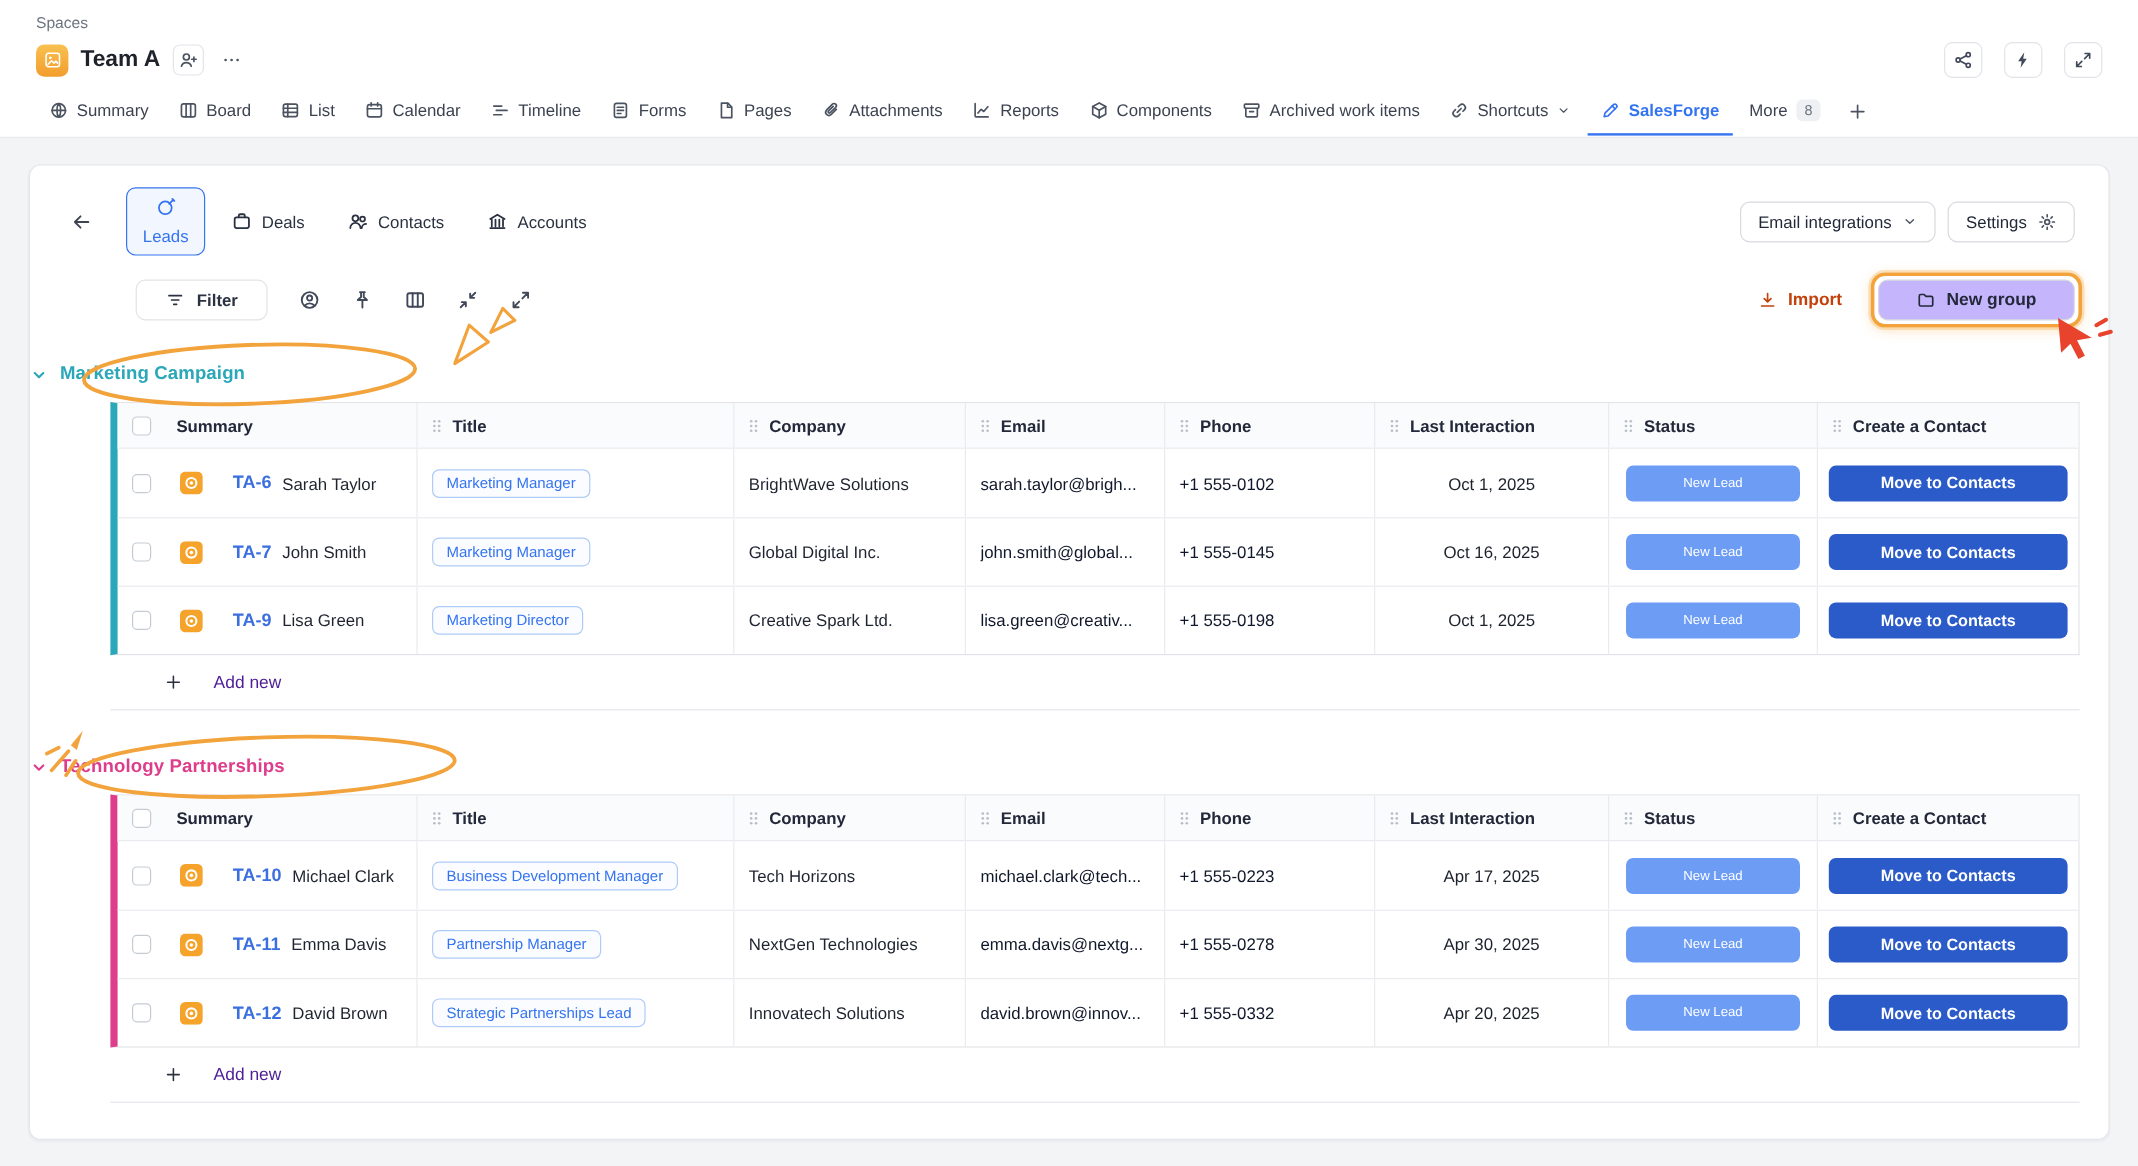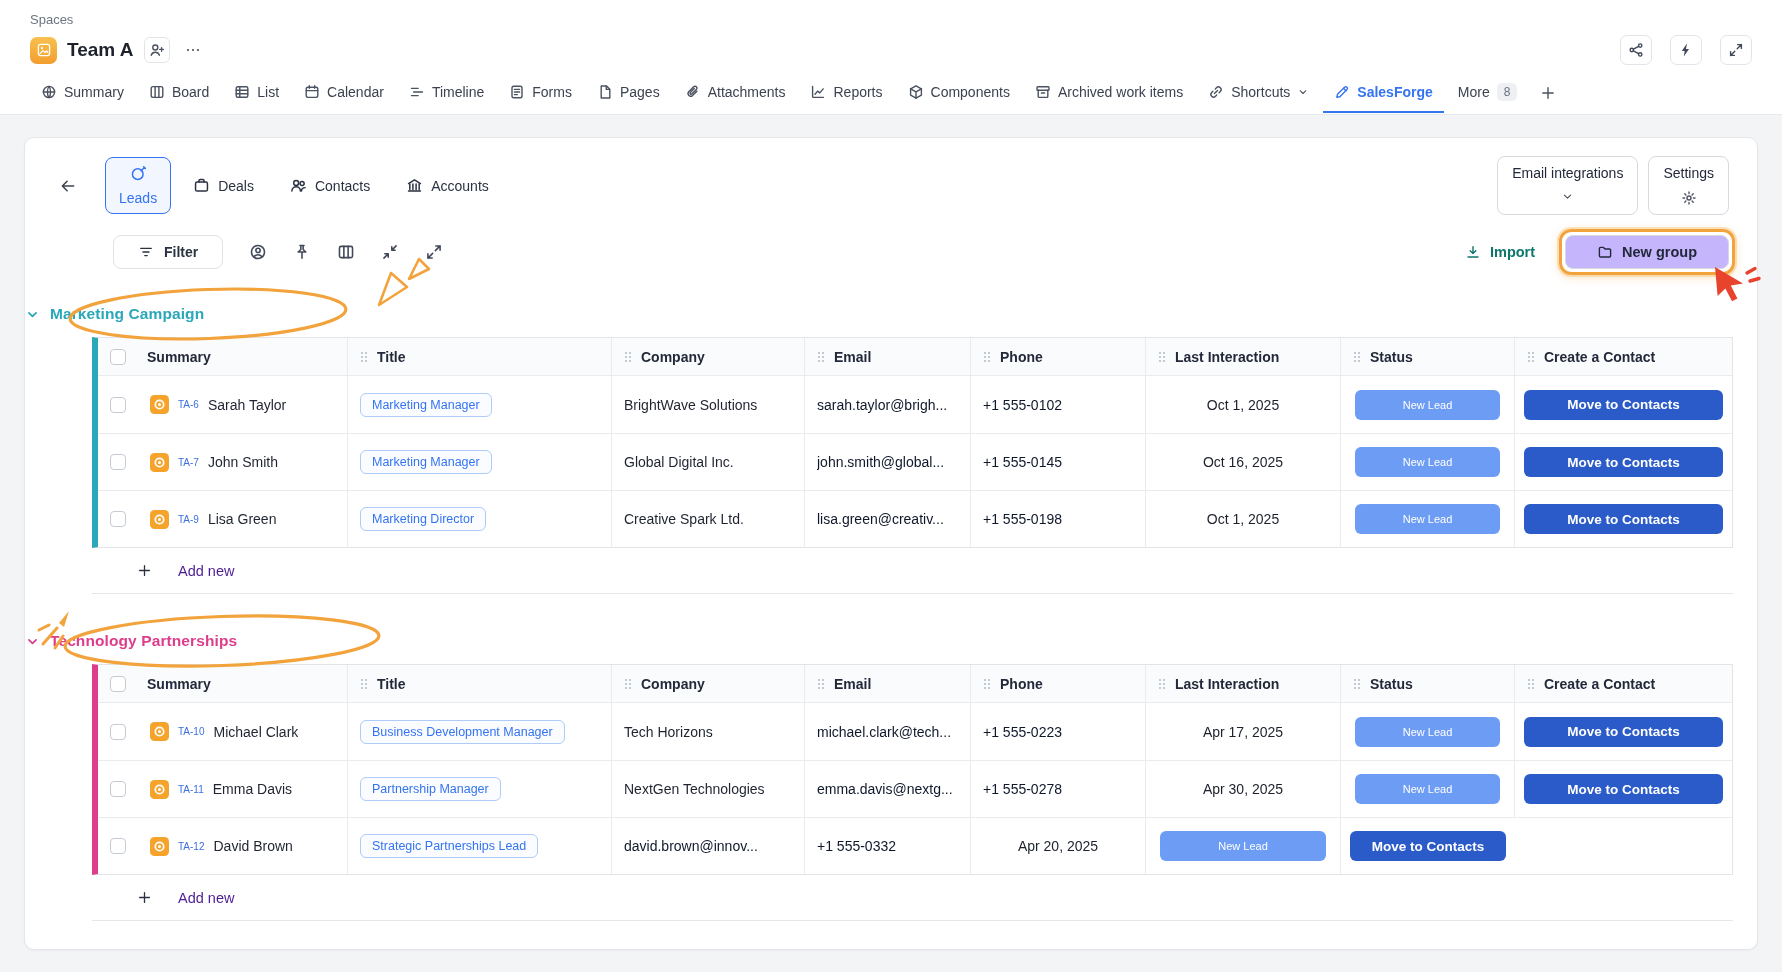--- a/index.html
+++ b/index.html
@@ -49,30 +49,30 @@
   .view-row { display:flex; align-items:center; padding:18px 28px 0 34px; }
   .back-btn { color:#3E4451; margin-right:28px; display:flex; }
   .back-btn .ic { width:18px; height:18px; }
   .pill-tabs { display:flex; gap:8px; }
   .pill { display:flex; align-items:center; gap:8px; padding:7px 13px; border:1px solid transparent;
     border-radius:8px; font-size:14px; font-weight:500; color:#2A3140; }
   .pill .ic { width:17px; height:17px; }
   .pill.active { color:var(--accent,#3574F0); border-color:var(--accent,#3574F0); background:#F2F7FF;flex-direction:column; }
   .view-actions { margin-left:auto; display:flex; gap:10px; }
   .btn-outline { display:flex; align-items:center; gap:9px; border:1px solid #D6D9DE; border-radius:8px;
-    padding:8px 14px; font-size:14px; font-weight:500; color:#23293A; background:#fff;flex-direction:column; }
+    padding:8px 14px; font-size:14px; font-weight:500; color:#23293A; background:#fff; }
   .btn-outline .ic { color:#4B5260; }
 
   .toolbar { display:flex; align-items:center; margin-top:20px; padding:0 28px 0 88px; }
   .filter-btn { display:flex; align-items:center; gap:10px; border:1px solid #E1E3E8; border-radius:8px;
     padding:8px 24px; font-weight:600; font-size:14px; color:#2A3140; }
   .tool-icons { display:flex; align-items:center; gap:26px; margin-left:26px; color:#41485A; }
   .tool-icons .ic { width:18px; height:18px; }
   .tb-right { margin-left:auto; display:flex; align-items:center; gap:30px; }
-  .import-btn { display:flex; align-items:center; gap:9px; font-size:14.5px; font-weight:600; color:#0f766e; }
+  .import-btn { display:flex; align-items:center; gap:9px; font-size:14.5px; font-weight:600; color:#c2410c; }
   .newgroup-wrap { position:relative; }
   .newgroup-btn { position:relative; z-index:1; display:flex; align-items:center; gap:9px; border:1px solid #D6D9DE;
     border-radius:8px; padding:8px 31px; font-size:14.5px; font-weight:600; color:#23293A; background:#c4b5fd; }
   .ring { position:absolute; inset:-6px; border:3px solid var(--annotation,#F3A63F); border-radius:12px;
     box-shadow:0 0 0 2px rgba(246,197,120,.45), 0 2px 10px rgba(243,166,63,.35); pointer-events:none; }
   .cursor-annot { position:absolute; right:-36px; bottom:-42px; z-index:5; pointer-events:none; }
 
   
   .group { margin-top:24px; --gcolor:#2AA7B8; }
   .group + .group { margin-top:26px; }
@@ -99,21 +99,21 @@
   .cb { width:16px; height:16px; border:1.5px solid #C6CBD3; border-radius:4px; background:#fff; display:inline-block; cursor:pointer; }
   .drag { flex:none; display:block; }
 
   .trow { height:57px; }
   .trow + .trow { border-top:1px solid #E9EBEF; }
   .cell { display:flex; align-items:center; padding:0 12px; border-right:1px solid #E9EBEF; min-width:0; font-size:14px; }
   .cell:last-child { border-right:none; }
   .c-check { border-right:none; justify-content:center; padding:0; }
   .c-summary { gap:9px; }
   .lead-ic { flex:none; display:block; }
-  .rid { color:#3B6FE0; font-weight:400; font-size:10px; }
+  .rid { color:#3B6FE0; font-weight:700; font-size:15px;margin-left:16px; }
   .rname { color:#1F2430; font-weight:500; white-space:nowrap; overflow:hidden; text-overflow:ellipsis; }
   .badge { border:1px solid #AFCBF8; color:var(--accent,#3574F0); background:#FAFCFF; padding:4px 11px;
     border-radius:6px; font-size:12.5px; white-space:nowrap; }
   .company { color:#1F2430; white-space:nowrap; overflow:hidden; text-overflow:ellipsis; }
   .link { color:#0f172a; white-space:nowrap; overflow:hidden; text-overflow:ellipsis; }
   .c-date { justify-content:center; color:#1C212B; }
   .c-status { padding:0 14px; }
   .btn-status { width:100%; height:30px; border-radius:6px; background:var(--status-button,#6D9CF5); color:#fff;
     font-size:11px; font-weight:500; }
   .c-action { padding:0 9px; }
@@ -827,20 +827,23 @@
         <circle cx="9.5" cy="9.5" r="4.2" fill="none" stroke="#fff" stroke-width="1.7"></circle>
         <circle cx="9.5" cy="9.5" r="1.5" fill="#fff"></circle>
       </svg>
       <span class="rid">TA-12</span>
       <span class="rname">David Brown</span>
     </div>
     <div class="cell">
       <span class="badge">Strategic Partnerships Lead</span>
     </div>
     <div class="cell">
+      <span class="company">Innovatech Solutions</span>
+    </div>
+    <div class="cell">
       <a class="link">david.brown@innov...</a>
     </div>
     <div class="cell">
       <a class="link">+1 555-0332</a>
     </div>
     <div class="cell c-date">
       <span>Apr 20, 2025</span>
     </div>
     <div class="cell c-status">
       <button class="btn-status">New Lead</button>

